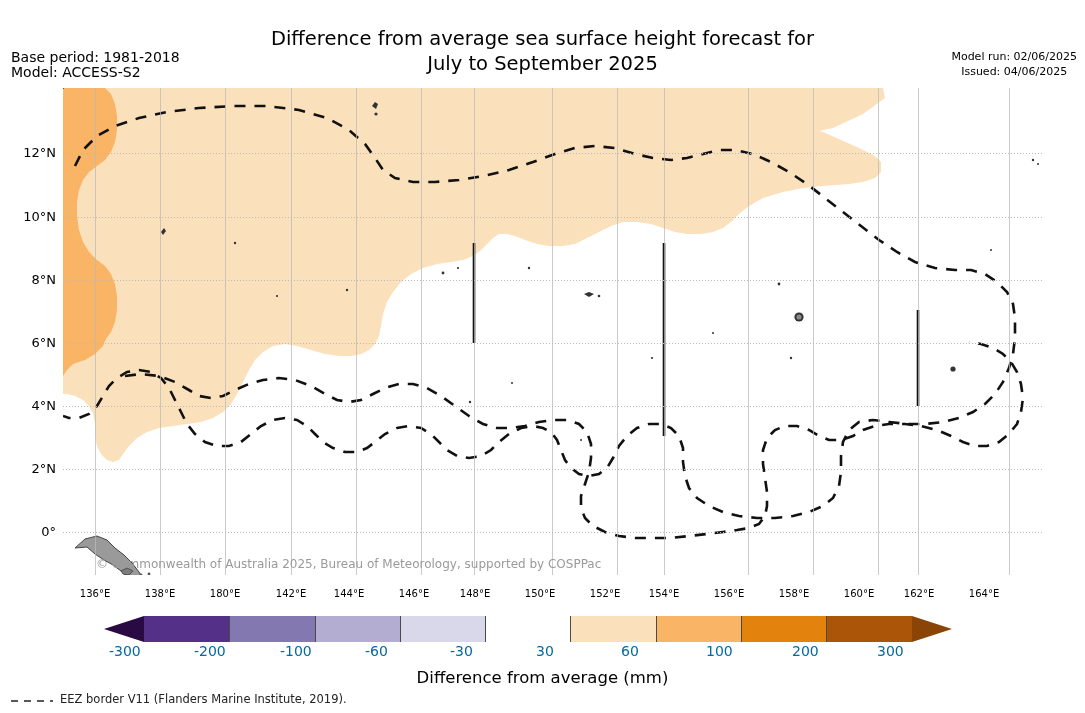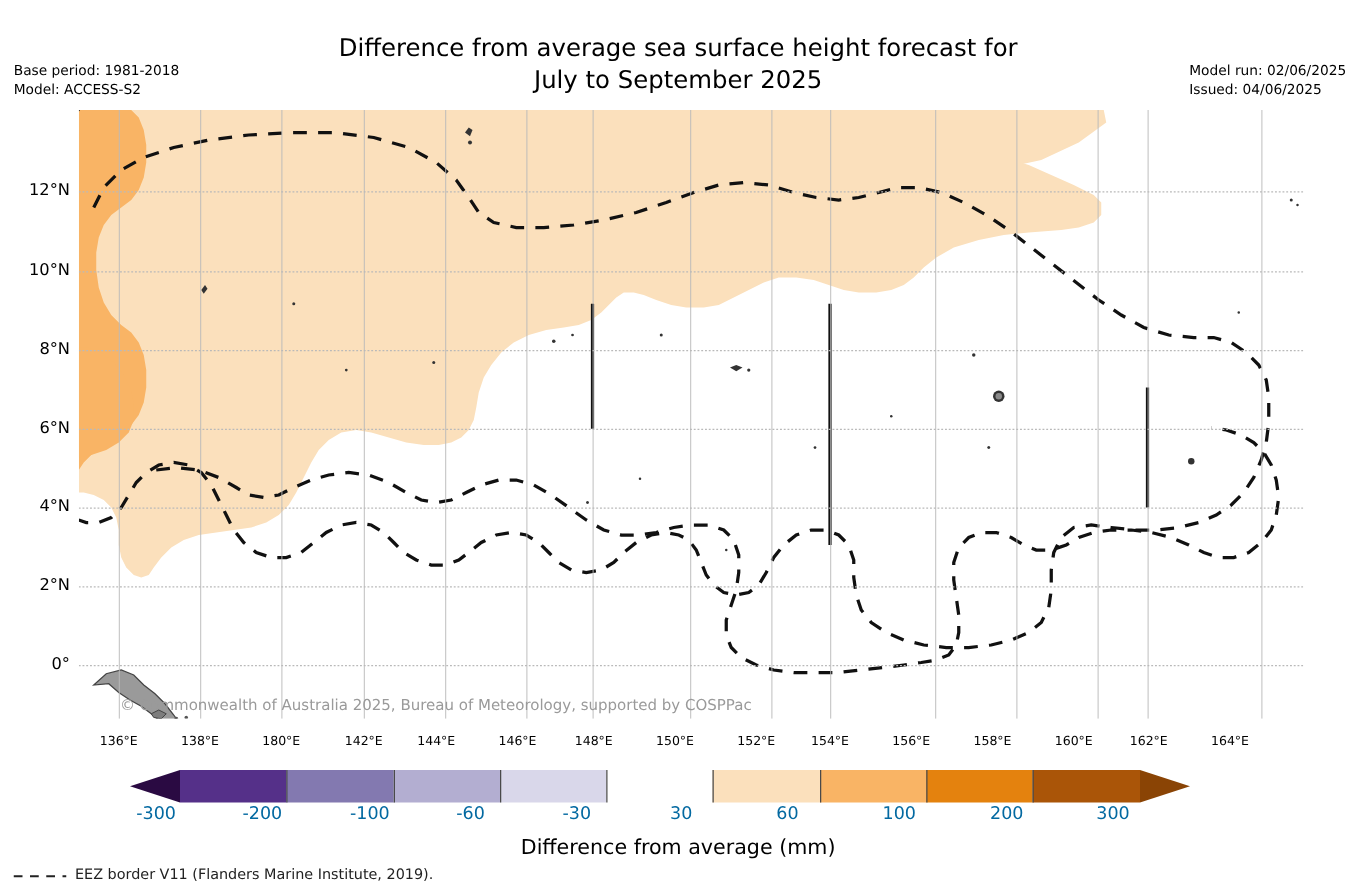--- a/index.html
+++ b/index.html
@@ -10,24 +10,24 @@
   }
   .root{position:absolute;inset:0;}
 
   
   #chart-title{
     position:absolute;left:0;top:26px;width:1085px;text-align:center;
     font-size:19.5px;line-height:25px;color:#000;
   }
   #chart-title .l2{display:block;}
   #meta-left{
-    position:absolute;left:11px;top:50px;font-size:11px;line-height:14.5px;color:#000;
+    position:absolute;left:11px;top:50px;font-size:14px;line-height:14.5px;color:#000;
   }
   #meta-right{
-    position:absolute;right:8px;top:50px;font-size:11px;line-height:14.5px;color:#000;text-align:left;
+    position:absolute;right:8px;top:50px;font-size:11px;line-height:14.5px;color:#000;text-align:center;
   }
 
   
   #plot{
     position:absolute;left:63px;top:88px;width:980px;height:487px;
     background:#ffffff;overflow:hidden;
   }
   #plot .gridv,#plot .gridh{position:absolute;}
   #plot .gridv{top:0;height:100%;width:1px;background:#b9b9b9;opacity:.75;}
   #plot .gridh{left:0;width:100%;height:1px;

